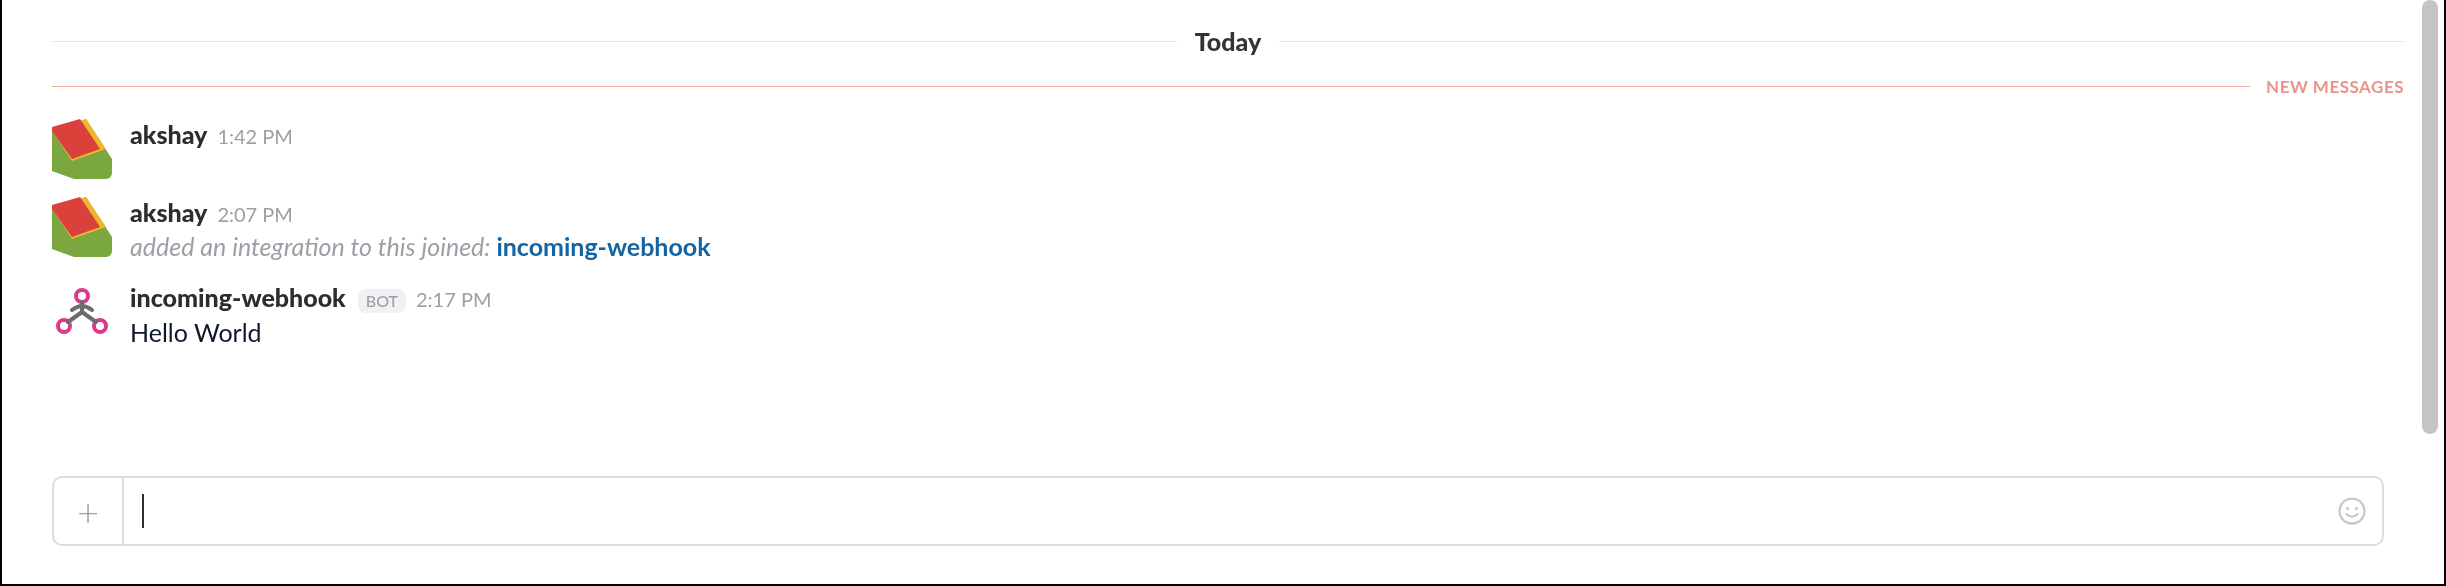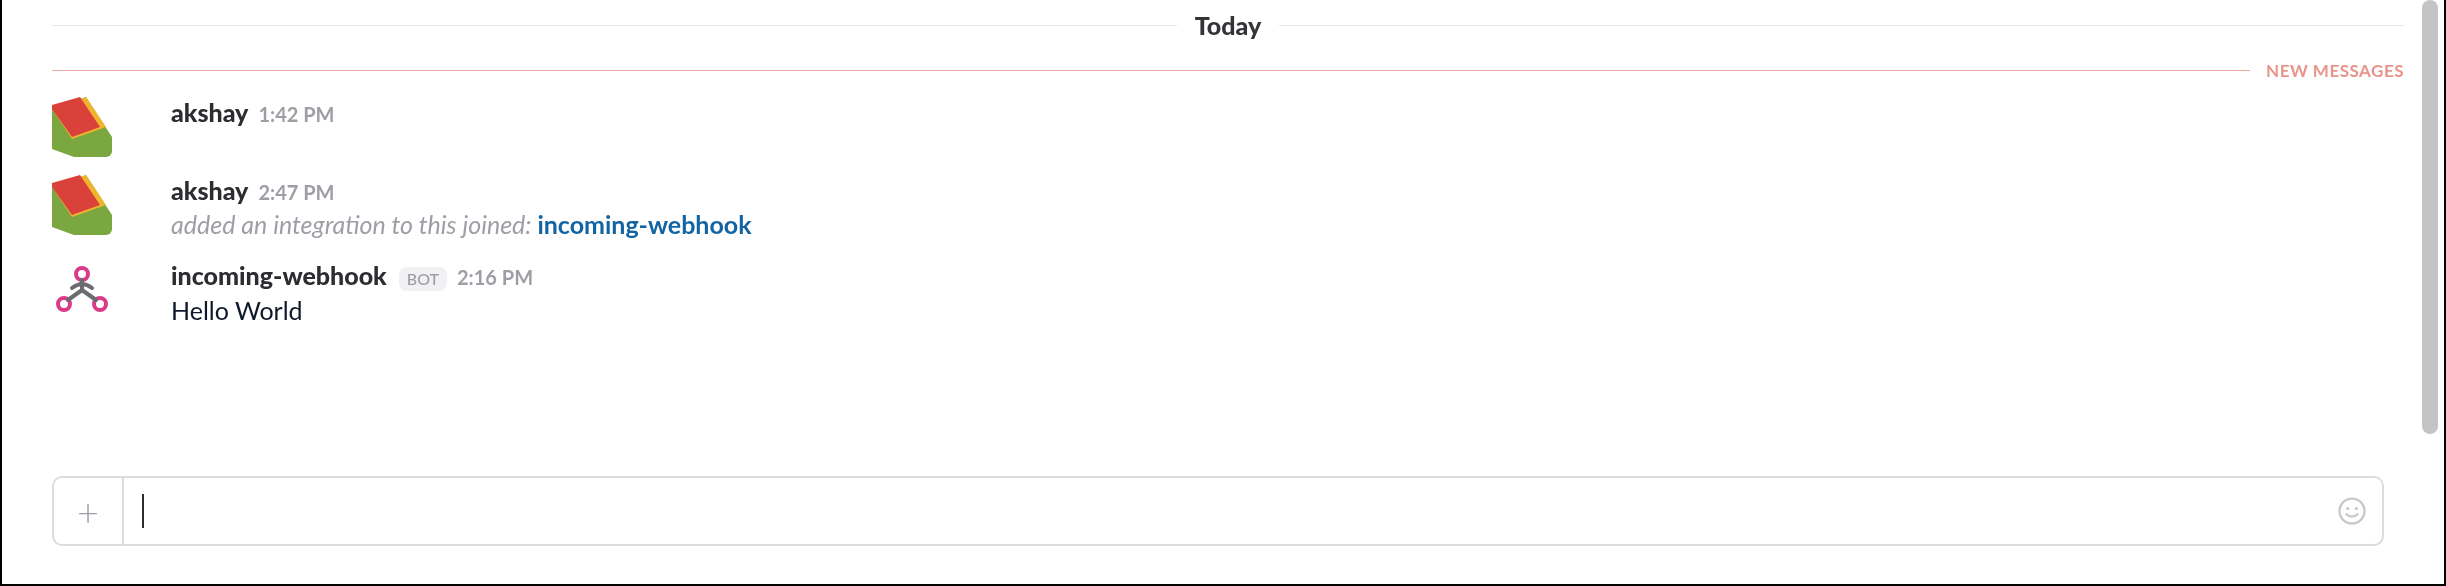--- a/index.html
+++ b/index.html
@@ -25,41 +25,41 @@
     width: 100%;
     height: 100%;
     padding: 0 40px 0 50px;
   }
 
   
   .day-divider {
     display: flex;
     align-items: center;
     width: 100%;
-    padding-top: 10px;
+    padding-top: 26px;
     margin-bottom: 20px;
   }
   .day-divider .line {
     flex: 1;
     height: 1px;
     background: #e8e8e8;
   }
   .day-divider .label {
     font-weight: 900;
     font-size: 25px;
     color: #333338;
     padding: 0 18px;
   }
 
   
   .new-divider {
     display: flex;
     align-items: center;
     width: 100%;
-    margin-bottom: 16px;
+    margin-bottom: 22px;
   }
   .new-divider .line {
     flex: 1;
     height: 1px;
     background: #f2a9a0;
   }
   .new-divider .label {
     font-size: 17px;
     font-weight: 700;
     letter-spacing: 0.5px;
@@ -83,36 +83,36 @@
     overflow: hidden;
   }
   .avatar svg { width: 100%; height: 100%; display:block; }
 
   .bot-avatar {
     border-radius: 0;
     background: transparent;
     display:flex; align-items:center; justify-content:center;
   }
 
-  .msg-body { flex: 1; min-width: 0; margin-left: 41px; }
+  .msg-body { flex: 1; min-width: 0; }
   .msg-header {
     display: flex;
     align-items: baseline;
     gap: 10px;
     margin-bottom: 2px;
   }
   .msg-author {
     font-weight: 900;
     font-size: 25px;
     color: #2c2d30;
   }
   .msg-time {
     font-size: 20px;
     color: #9e9ea6;
-    font-weight: 700;
+    font-weight: 400;
   }
   .msg-text {
     font-size: 25px;
     color: #0f172a;
     line-height: 1.4;
   }
   .msg-text.system {
     color: #9e9ea6;
     font-style: italic;
   }
@@ -241,21 +241,21 @@
         <svg viewBox="0 0 60 60">
           <rect width="60" height="60" fill="#ffffff"></rect>
           <polygon points="0,52 0,12 34,0 60,40 60,60 22,60" fill="#7aa73f"></polygon>
           <polygon points="0,12 34,0 54,30 20,42" fill="#f0b52e"></polygon>
           <polygon points="0,8 28,0 48,30 20,40 0,12" fill="#d9413a"></polygon>
         </svg>
       </div>
       <div class="msg-body">
         <div class="msg-header">
           <span class="msg-author">akshay</span>
-          <span class="msg-time">2:47 PM</span>
+          <span class="msg-time">2:07 PM</span>
         </div>
         <div class="msg-text system">
           <span>added an integration to this joined: </span><span class="link">incoming-webhook</span>
         </div>
       </div>
     </div>
 
     <div class="message">
       <div class="avatar bot-avatar">
         <svg viewBox="0 0 60 60">
@@ -267,21 +267,21 @@
             <path d="M30 30 L16 40"></path>
             <path d="M30 30 L44 40"></path>
             <path d="M20 28 Q30 20 40 28"></path>
           </g>
         </svg>
       </div>
       <div class="msg-body">
         <div class="msg-header">
           <span class="msg-author">incoming-webhook</span>
           <span class="bot-badge">BOT</span>
-          <span class="msg-time">2:16 PM</span>
+          <span class="msg-time">2:17 PM</span>
         </div>
         <div class="msg-text">Hello World</div>
       </div>
     </div>
 
     <div class="composer-wrap">
       <div class="composer">
         <div class="plus">
           <span>+</span>
         </div>

